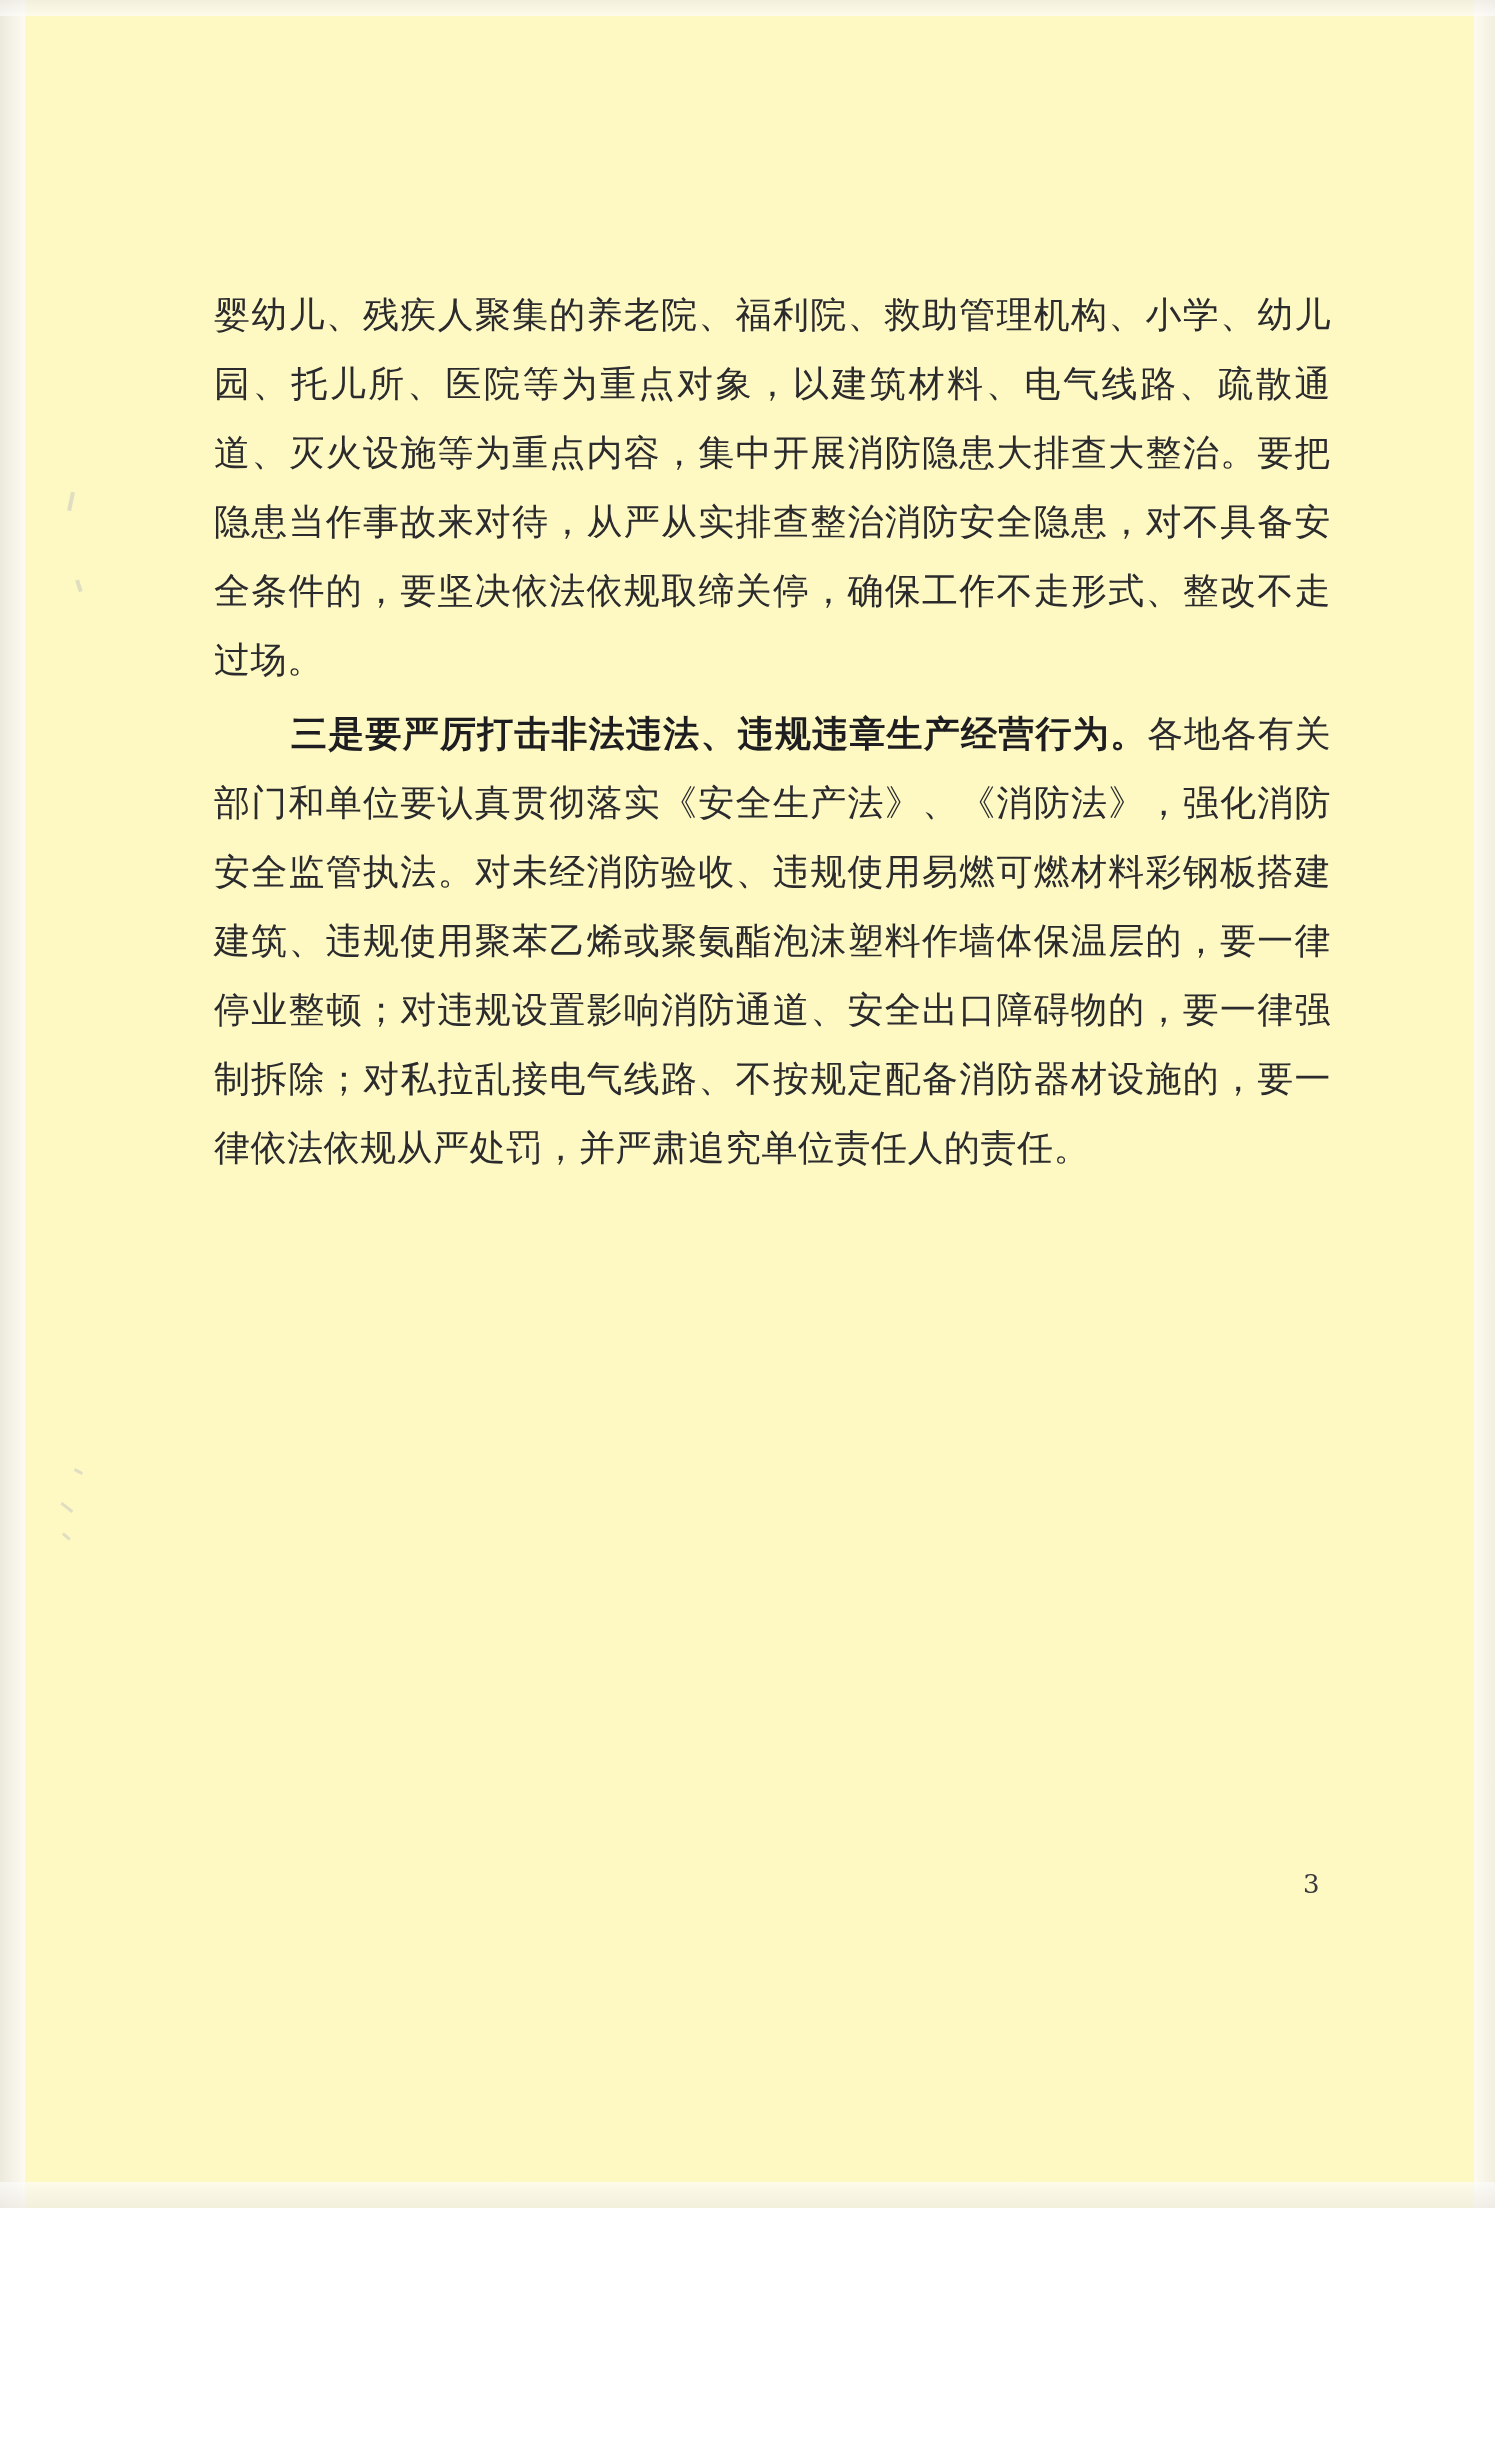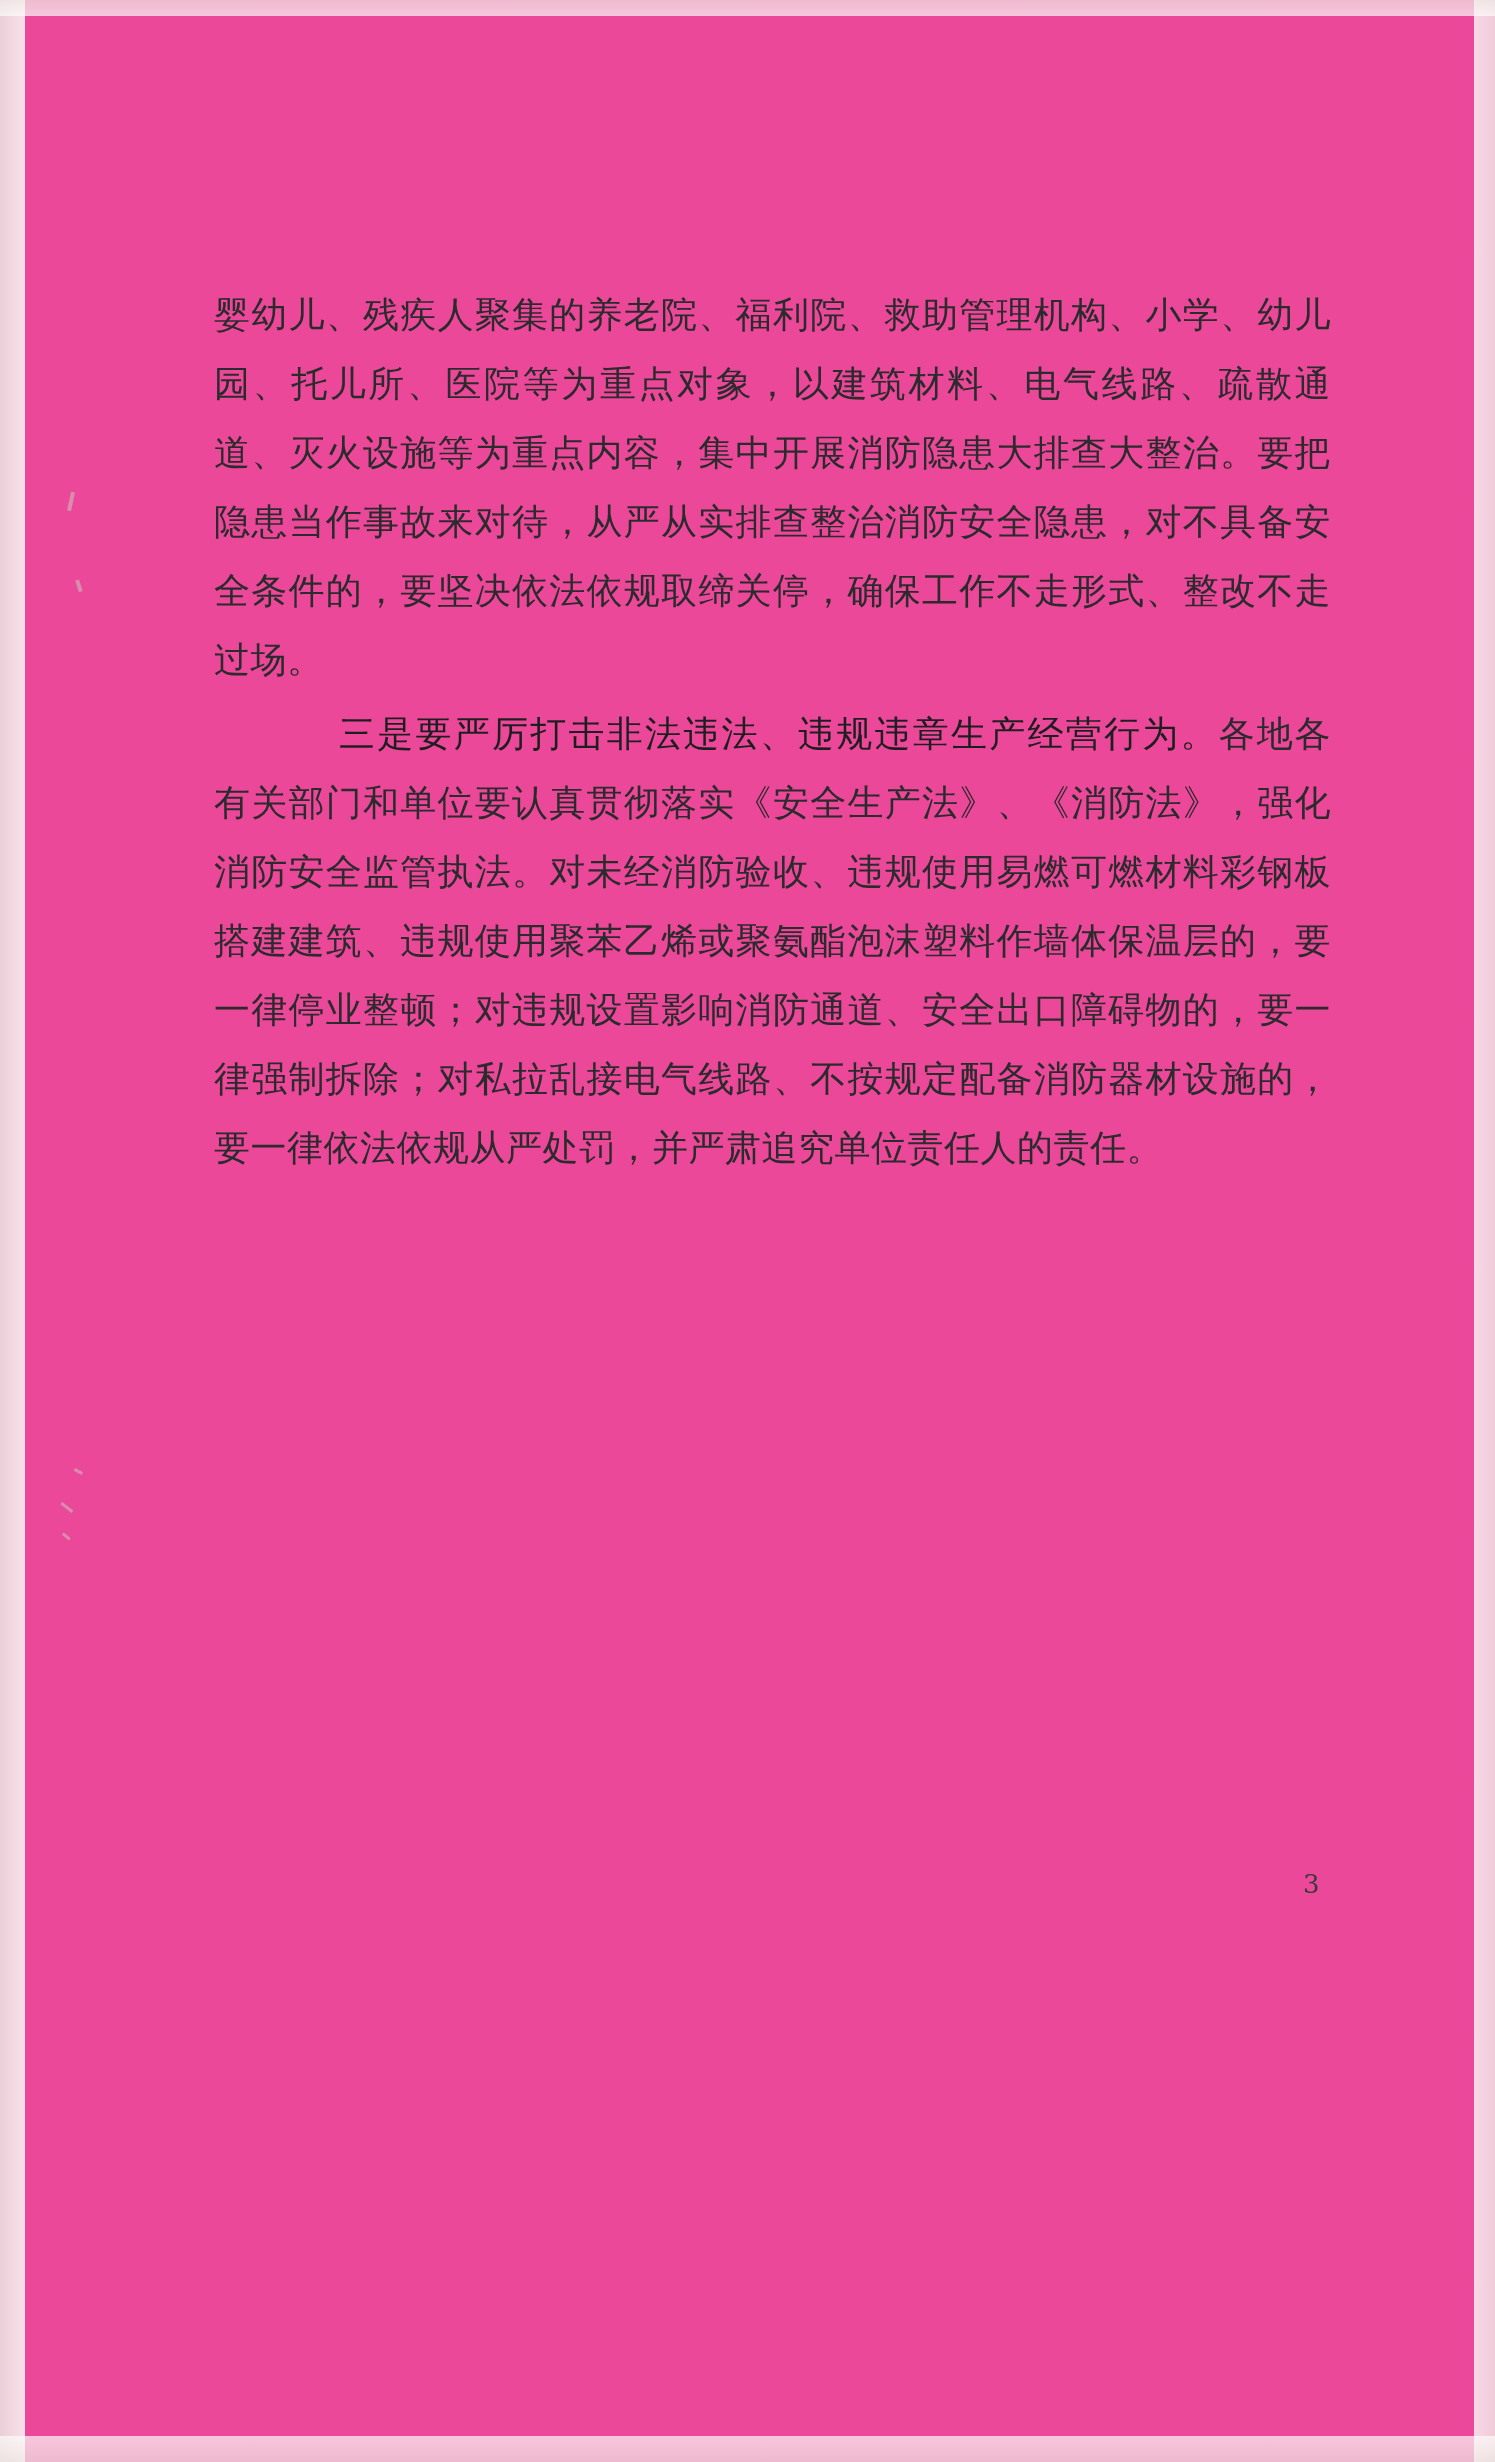--- a/index.html
+++ b/index.html
@@ -13,22 +13,22 @@
     position: relative;
     font-family: "DejaVu Serif", serif;
   }
 
   
   #page-sheet {
     position: absolute;
     left: 0;
     top: 0;
     width: 1495px;
-    height: 2462px;
-    background: #ec4899;
+    height: 2208px;
+    background: #fef9c3;
     overflow: hidden;
   }
 
   
   #page-edge-left {
     position: absolute;
     left: 0; top: 0;
     width: 24.6px; height: 2462px;
     background: linear-gradient(to right, #e9e6e1, #fdfcfa);
     opacity: .85;
@@ -76,24 +76,23 @@
 
   .para + .para {
     margin-top: 5.3px;
   }
 
   .indent {
     text-indent: 77px;
   }
 
   .lead {
-    font-weight: normal;
+    font-weight: bold;
     color: #1e1e21;
     letter-spacing: 0.9px;
-    margin-left: 48px;
   }
 
   
   #page-number {
     position: absolute;
     left: 1303px;
     top: 1869px;
     font-family: "DejaVu Serif", serif;
     font-size: 26px;
     color: #3a3a3d;

